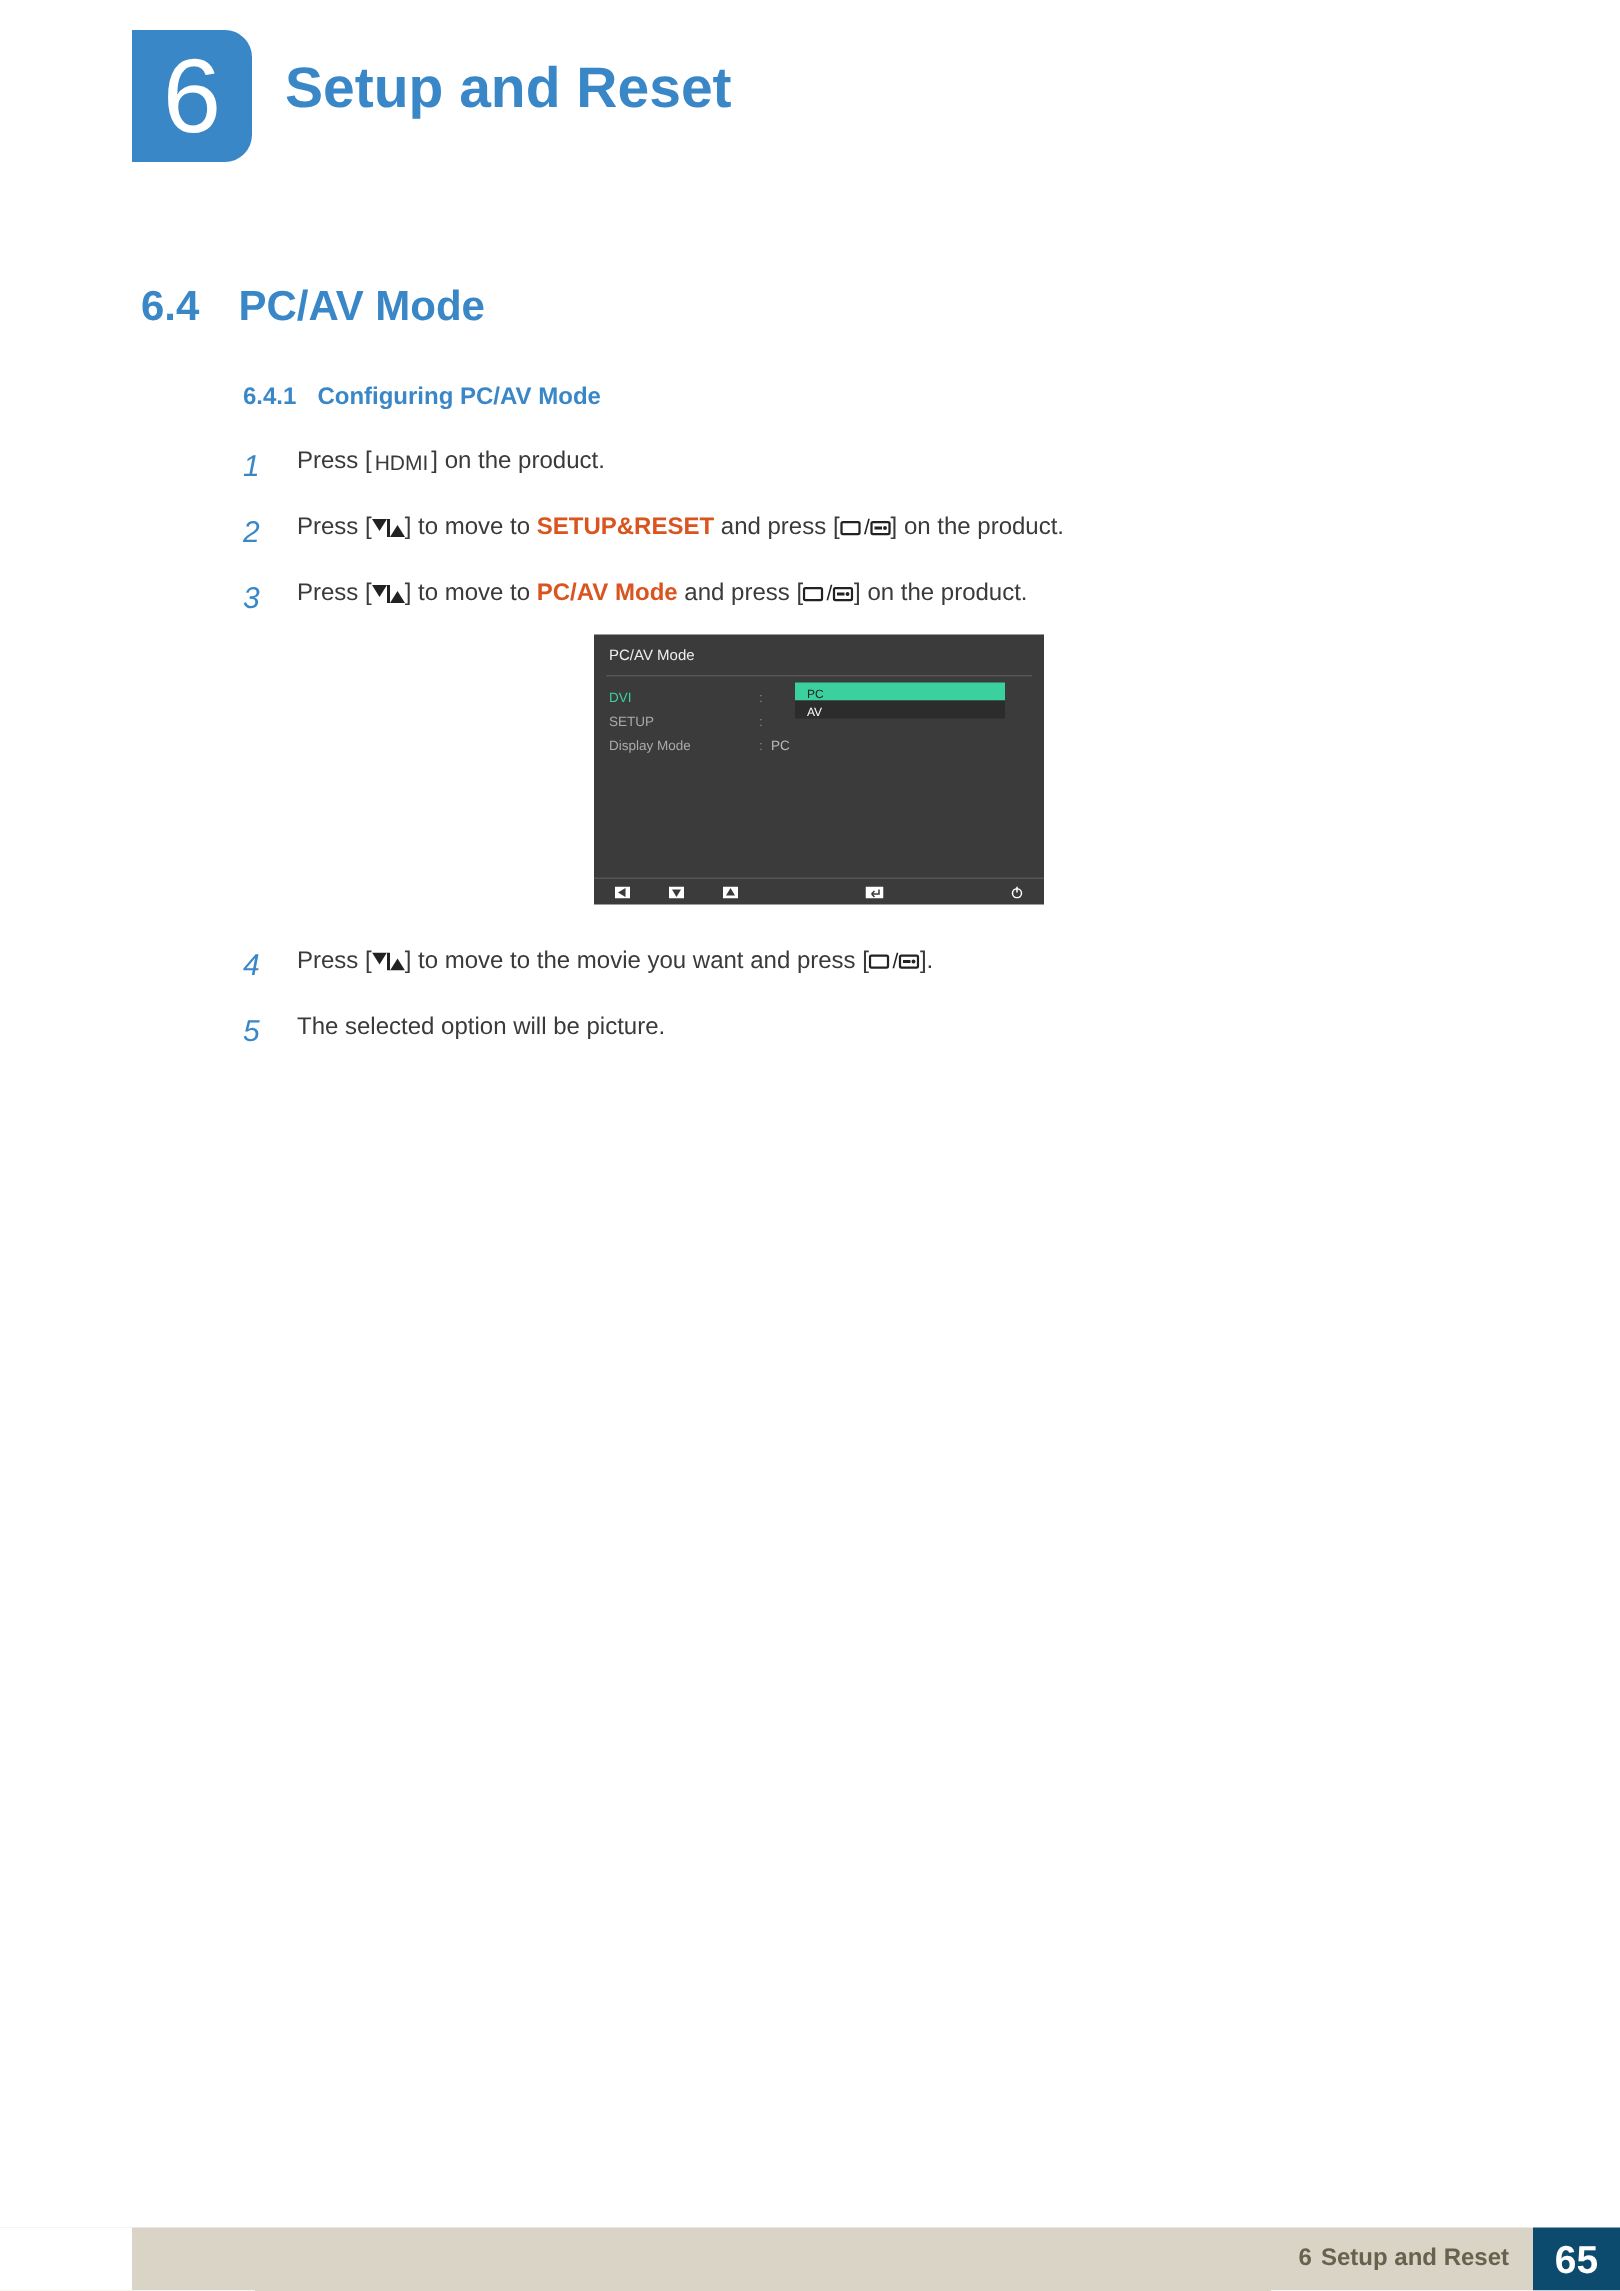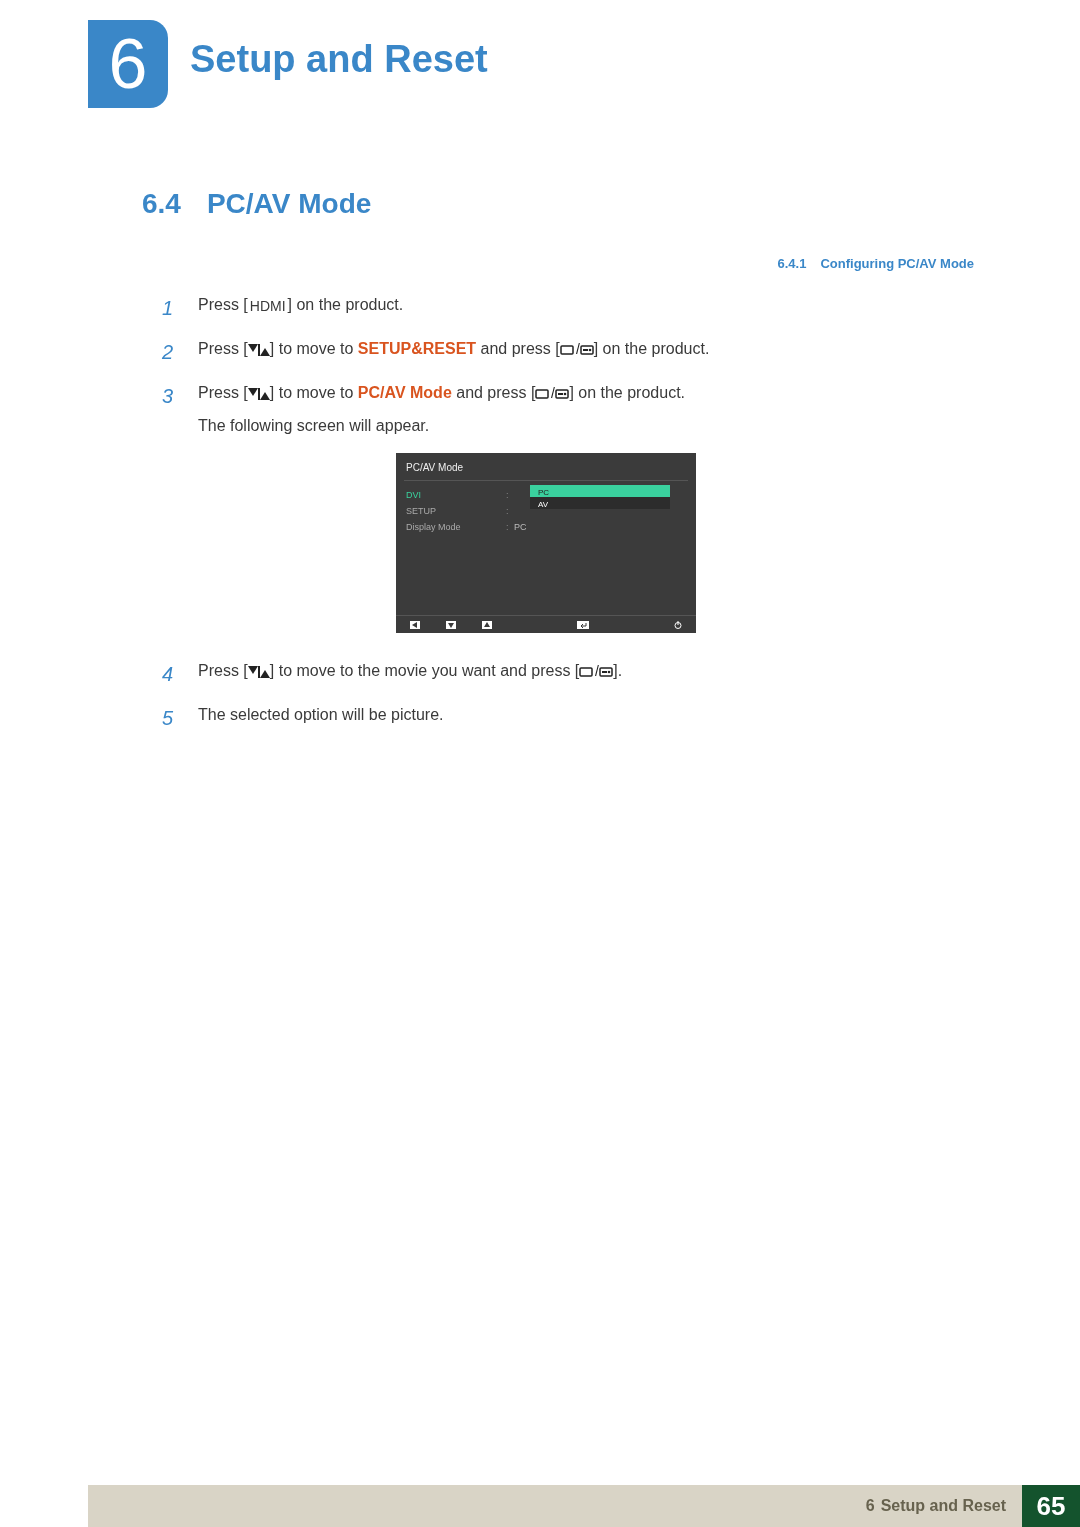--- a/index.html
+++ b/index.html
@@ -46,38 +46,37 @@
     position: absolute;
     left: 94px;
     top: 188px;
     width: 880px;
   }
   .section-heading {
     color: #3a87c8;
     font-size: 28px;
     font-weight: 700;
   }
-  .section-heading .sec-num { margin-right: 26px; margin-left: 48px; }
+  .section-heading .sec-num { margin-right: 26px; }
 
   .intro-para {
     margin-top: 40px;
     margin-left: 68px;
     font-size: 16px;
     line-height: 1.5;
     color: #333;
   }
   .intro-para .hl { color: #d9541f; font-weight: 700; }
 
   .subsection-heading {
     margin-top: 36px;
     margin-left: 68px;
     color: #3a87c8;
-    font-size: 13px;
-    font-weight: 700;
-    text-align: right;
+    font-size: 16px;
+    font-weight: 700;
   }
   .subsection-heading .sub-num { margin-right: 14px; }
 
   ol.steps {
     list-style: none;
     margin-top: 20px;
     margin-left: 68px;
     padding: 0;
   }
   ol.steps li {
@@ -206,21 +205,21 @@
     align-items: center;
     padding: 0 16px;
     background: #d9d4c6;
     color: #67624e;
     font-size: 16px;
     font-weight: 700;
     gap: 6px;
   }
   .footer-pagenum {
     width: 58px;
-    background: #14532d;
+    background: #0c4a6e;
     color: #ffffff;
     display: flex;
     align-items: center;
     justify-content: center;
     font-size: 26px;
     font-weight: 700;
   }
 </style>
 </head>
 <body>
@@ -287,21 +286,20 @@
             </span><span>] to move to </span><span class="hl">PC/AV Mode</span><span> and press [</span><span class="inline-ico">
               <svg width="34" height="14" viewBox="0 0 34 14">
                 <rect x="1" y="4" width="12" height="8" rx="1" fill="none" stroke="#222" stroke-width="1.5"></rect>
                 <text x="16" y="12" font-size="14" fill="#222">/</text>
                 <rect x="21" y="4" width="12" height="8" rx="1" fill="none" stroke="#222" stroke-width="1.5"></rect>
                 <circle cx="30" cy="8" r="1.3" fill="#222"></circle>
                 <rect x="23" y="7" width="5" height="2" fill="#222"></rect>
               </svg>
             </span><span>] on the product.</span>
         </p>
-        <p>The following screen will appear.</p>
 
         <div class="osd">
           <div class="osd-title">PC/AV Mode</div>
           <div class="osd-sep"></div>
           <div class="osd-body">
             <div class="osd-row active">
               <span class="osd-label">DVI</span>
               <span class="osd-colon">:</span>
             </div>
             <div class="osd-row">

